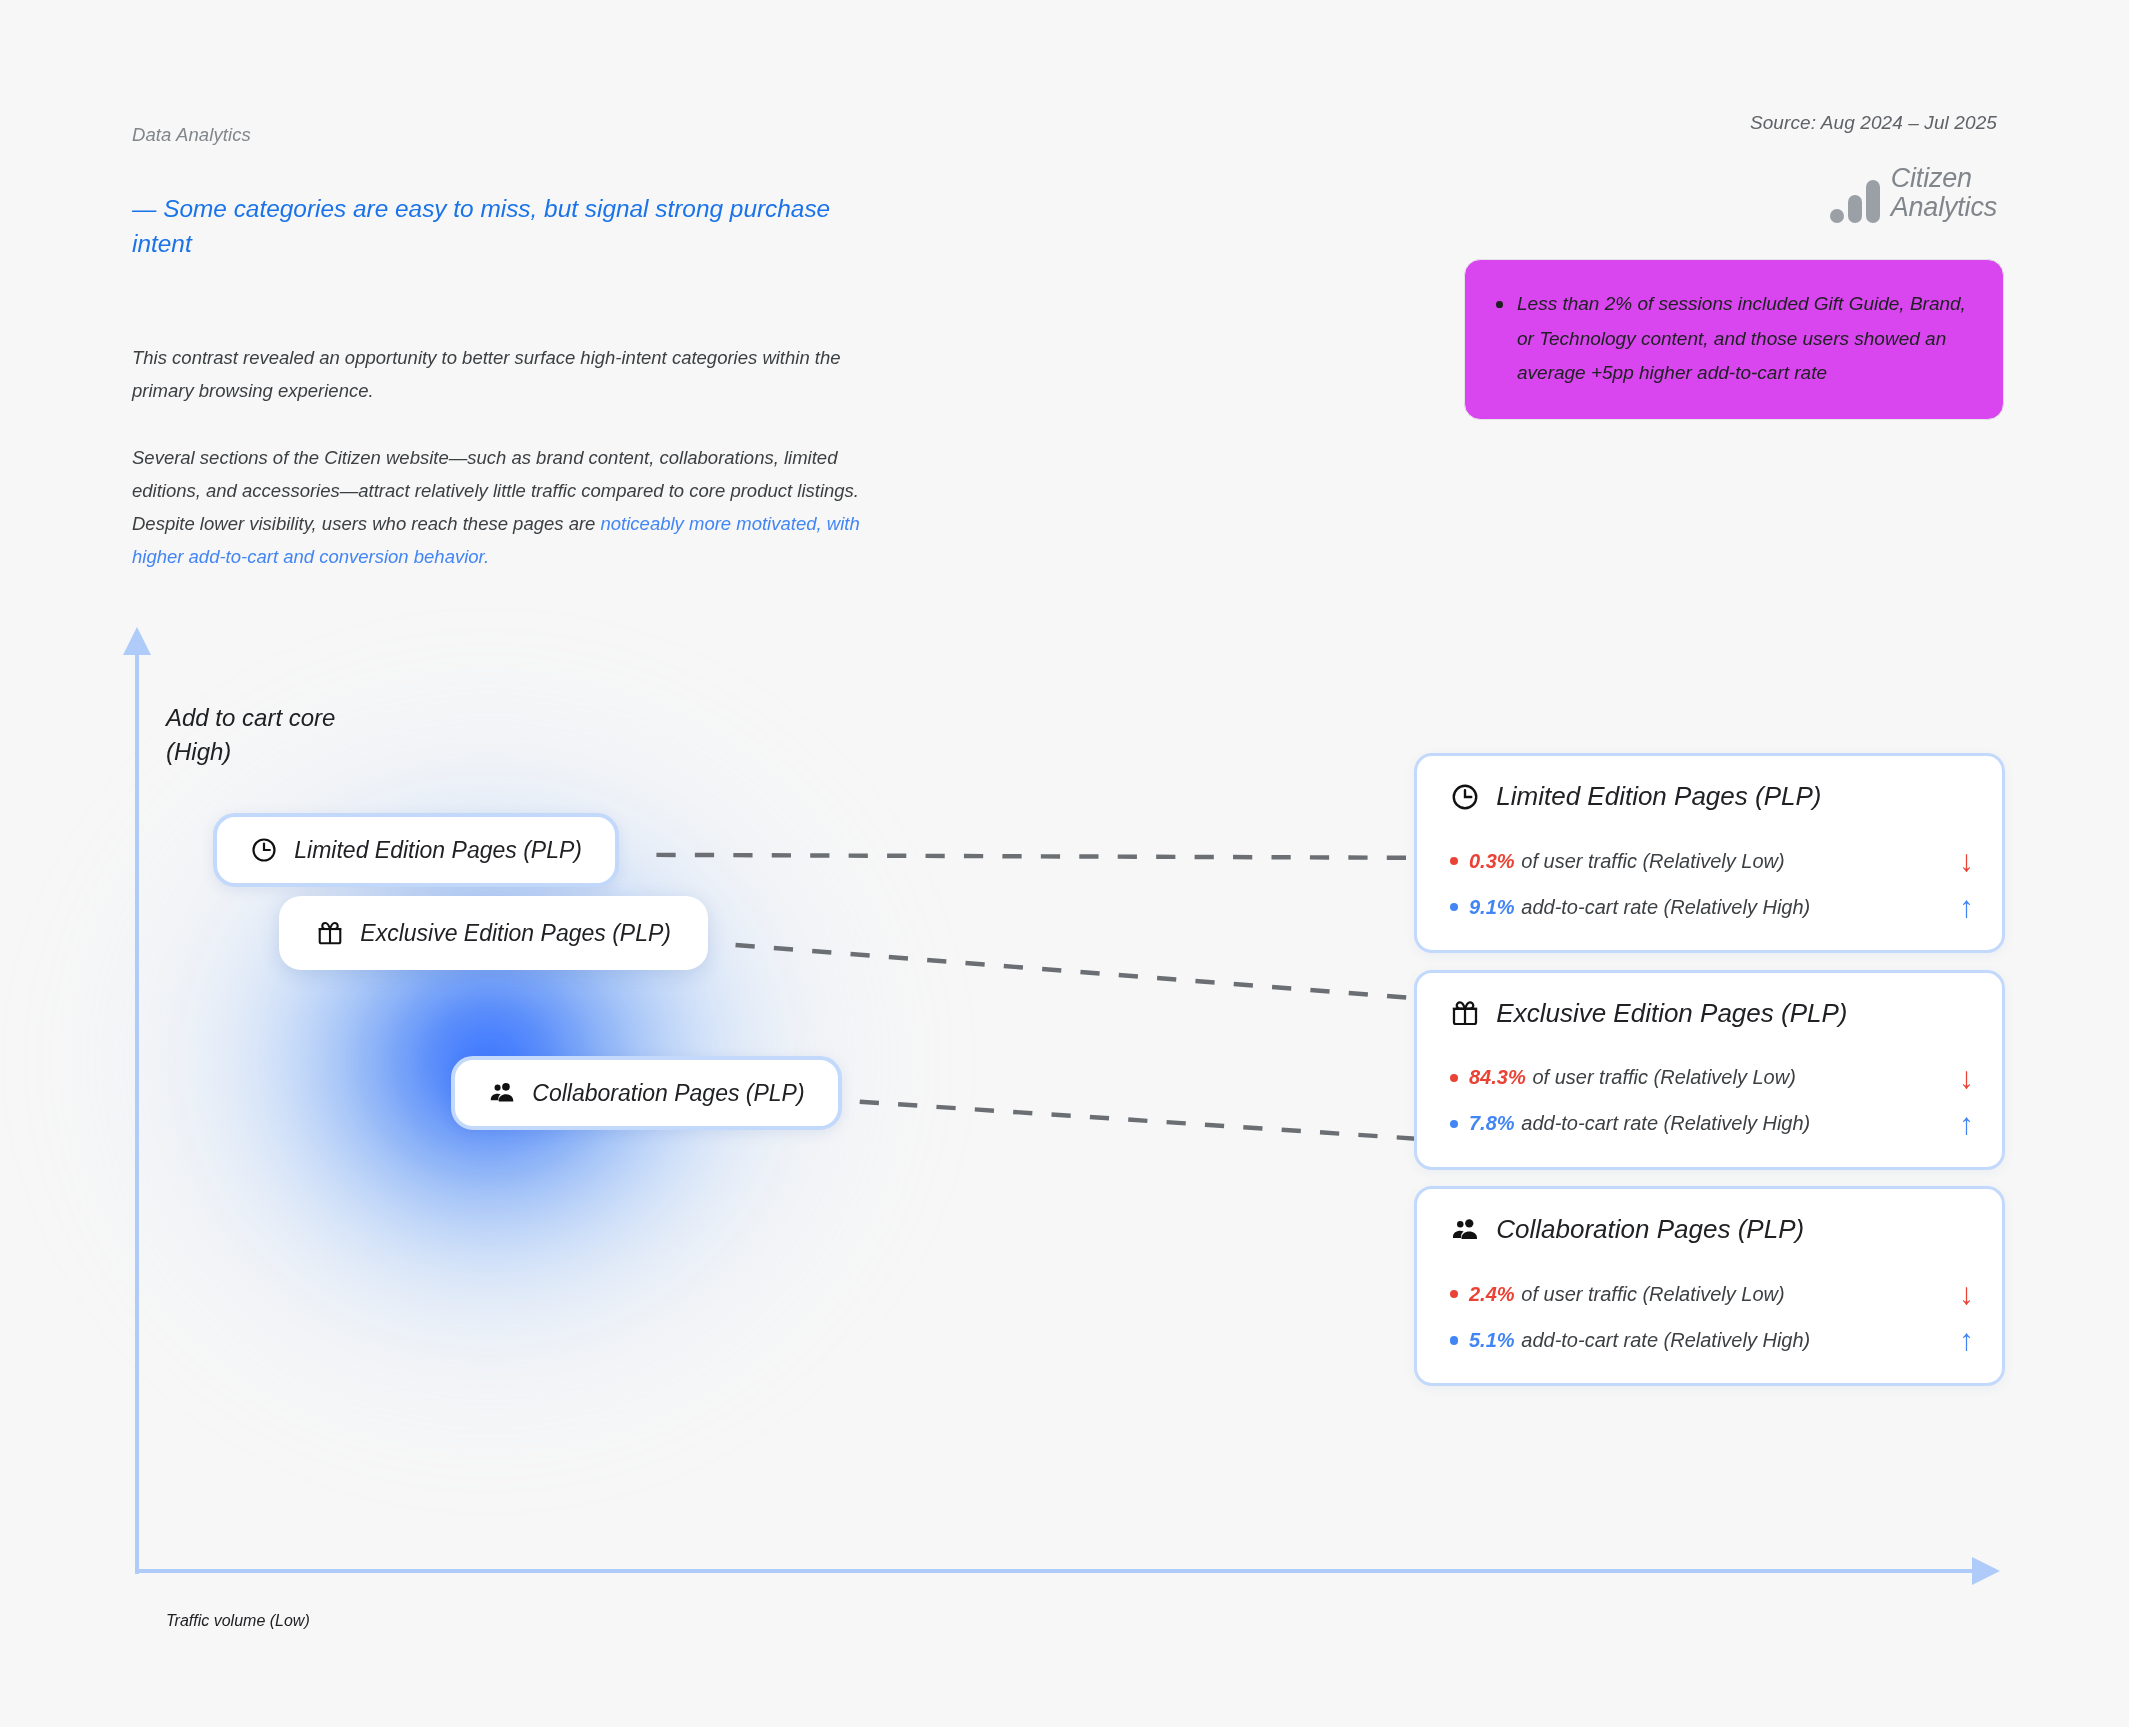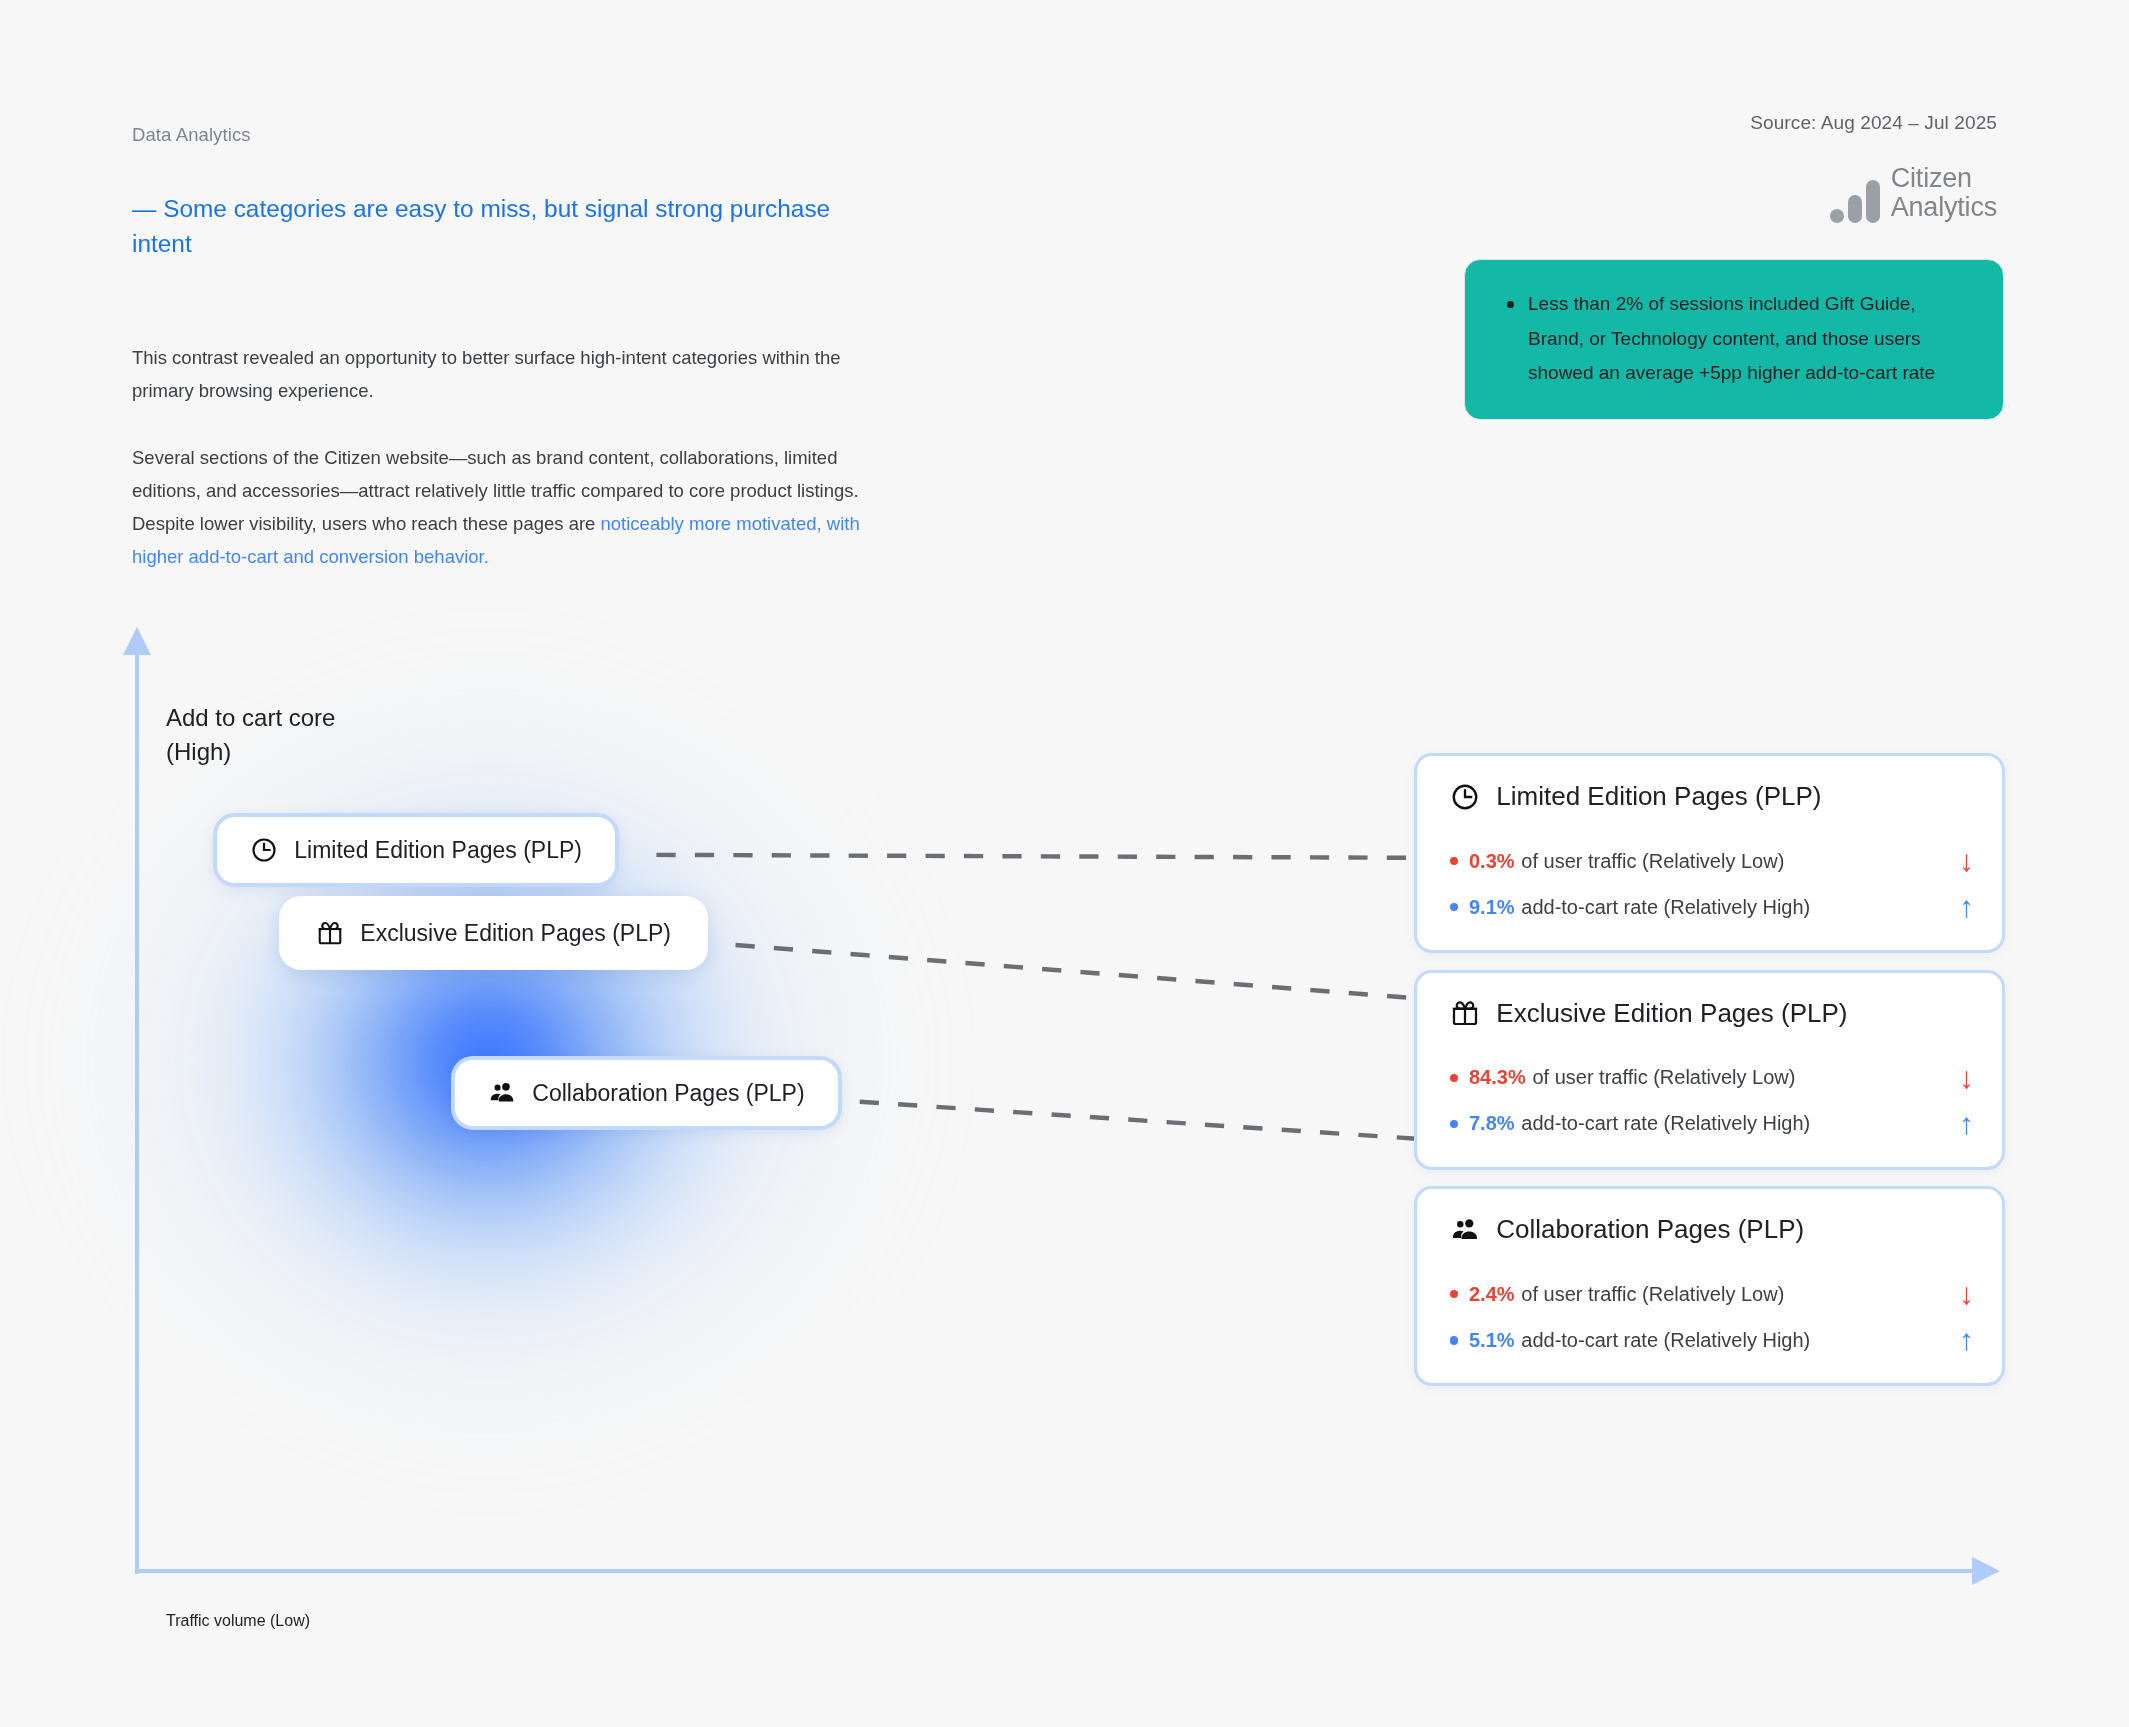--- a/index.html
+++ b/index.html
@@ -9,20 +9,21 @@
     background: #f7f7f7;
     font-family: "Liberation Sans", sans-serif;
     -webkit-font-smoothing: antialiased;
   }
   .page {
     position: relative;
     width: 2129px;
     height: 1728px;
     background: #f7f7f7;
     overflow: hidden;
+    font-style: italic;
   }
 
   
   .eyebrow {
     position: absolute;
     left: 132px; top: 124px;
     font-size: 18.5px;
     color: #80868b;
     letter-spacing: 0.1px;
   }
@@ -81,24 +82,24 @@
     color: #3c4043;
   }
   .body-copy .accent { color: #4285f4; }
   .body-copy p + p { margin-top: 34px; }
 
   
   .callout {
     position: absolute;
     left: 1464px; top: 259px;
     width: 540px;
-    background: #14b8a6;
+    background: #d946ef;
     border: 1.5px solid #e3e4e6;
     border-radius: 16.3px;
-    padding: 27px 30px 28px 36px;
+    padding: 27px 30px 28px 25px;
   }
   .callout ul { list-style: none; }
   .callout li {
     position: relative;
     padding-left: 27px;
     font-size: 19px;
     line-height: 1.82;
     color: #202124;
   }
   .callout li::before {

